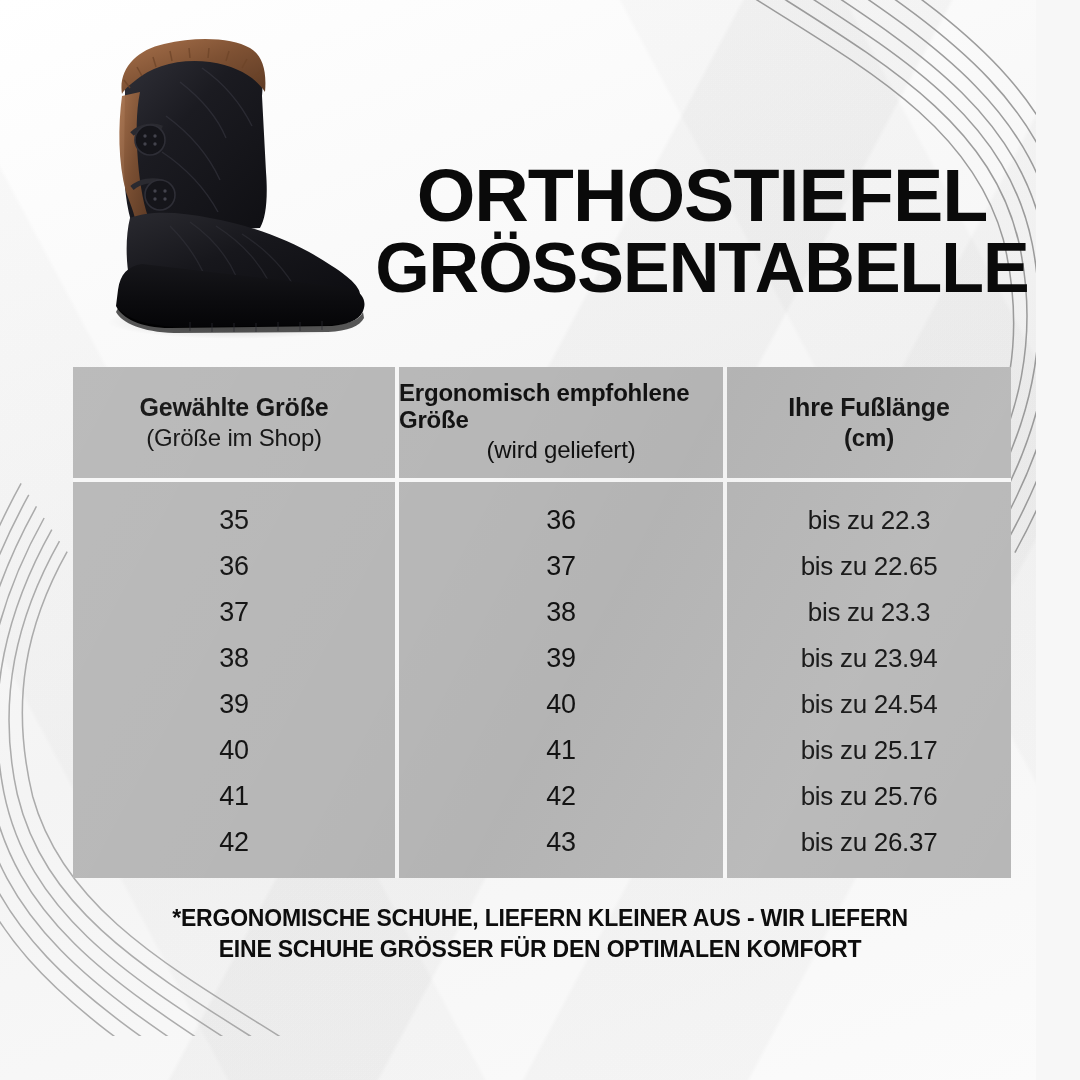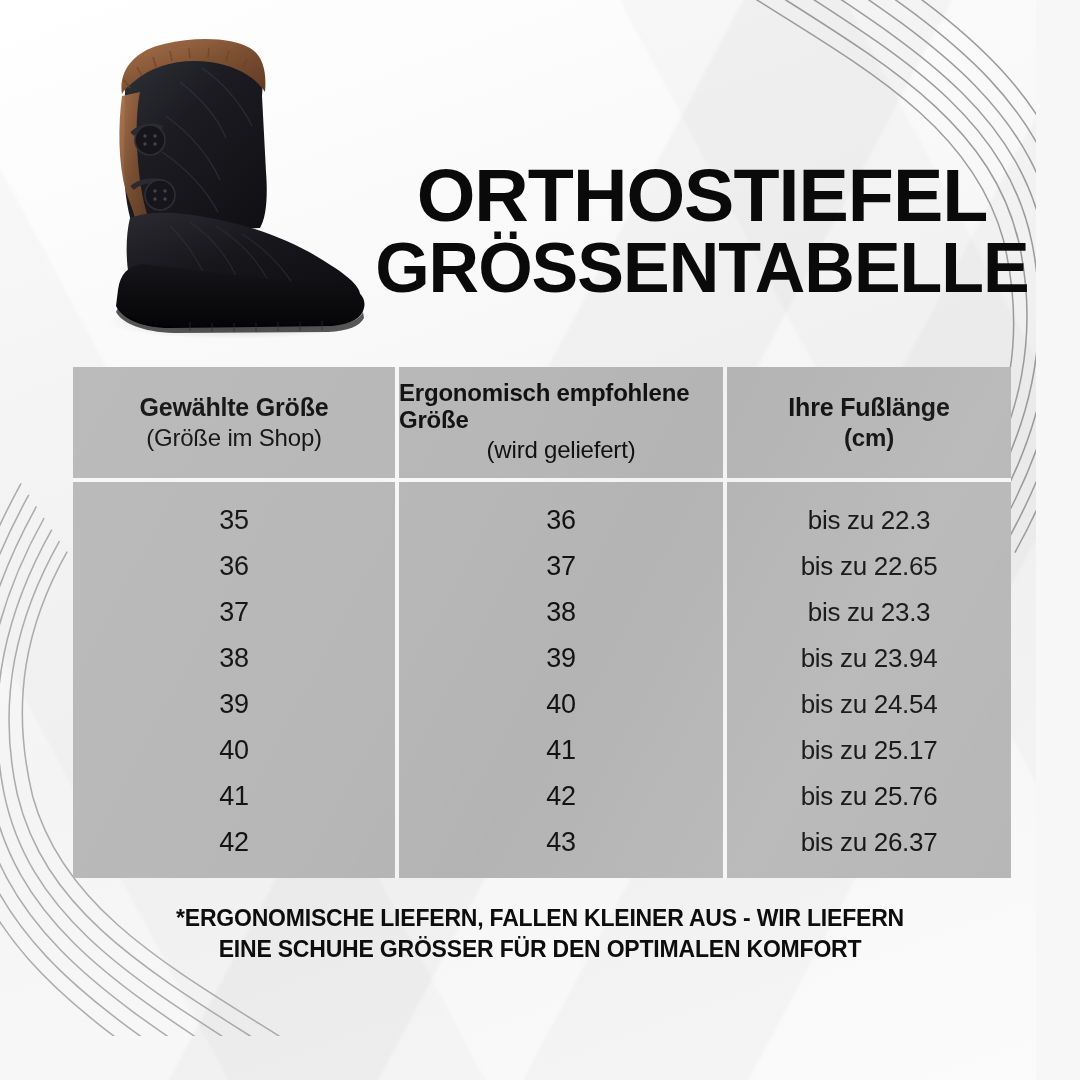--- a/index.html
+++ b/index.html
@@ -269,17 +269,17 @@
             <div class="cell wide">bis zu 25.76</div>
             <div class="cell wide">bis zu 26.37</div>
           </div>
       </div>
     </div>
 
     <div class="t-shade"></div>
   </div>
 
   <div class="footer">
-    <span>*ERGONOMISCHE LIEFERN, FALLEN KLEINER AUS - WIR LIEFERN</span>
+    <span>*ERGONOMISCHE SCHUHE, LIEFERN KLEINER AUS - WIR LIEFERN</span>
     <span>EINE SCHUHE GRÖSSER FÜR DEN OPTIMALEN KOMFORT</span>
   </div>
 
 </div>
 
 </body></html>

